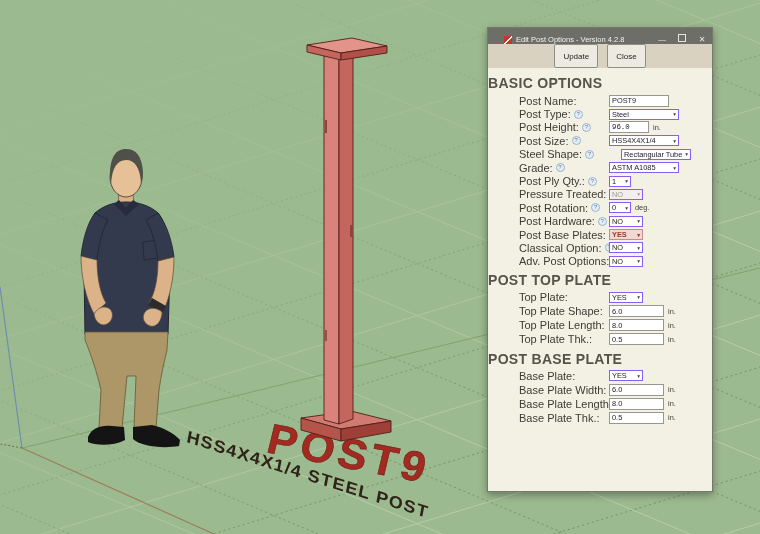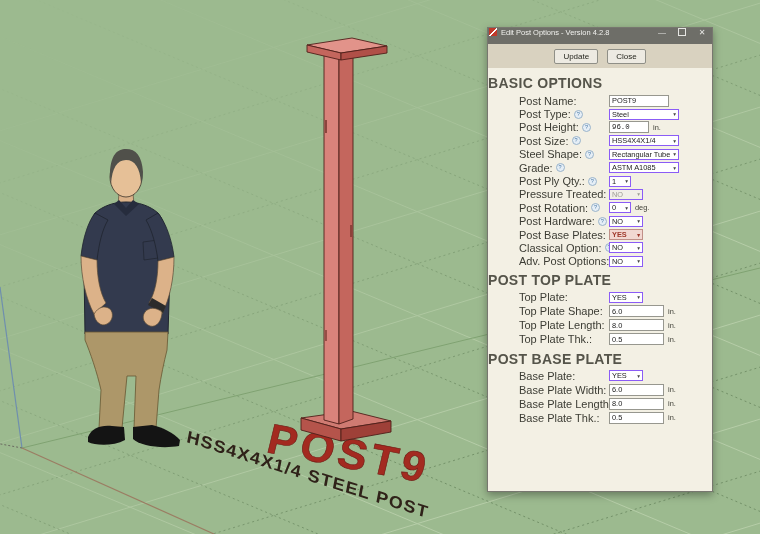--- a/index.html
+++ b/index.html
@@ -8,28 +8,28 @@
   #scene{position:absolute;left:0;top:0;}
 
   
   .g-light{stroke:#b6cda8;stroke-width:1;fill:none;}
   .g-dark{stroke:#5f7e57;stroke-width:.9;stroke-dasharray:2 3;opacity:.75;fill:none;}
 
   
   #dlg{position:absolute;left:487px;top:27px;width:226px;height:465px;
        background:#f3f0e4;border:1px solid #77776f;box-sizing:border-box;
        box-shadow:0 3px 8px rgba(0,0,0,.35);font-size:8px;color:#3c3c34;}
-  #titlebar{height:16px;background:#6e6e68;display:flex;align-items:flex-start;
-            padding:0 0 0 1px;color:#f1f1ee;font-size:7.5px;}
+  #titlebar{height:16px;background:#6e6e68;display:flex;align-items:flex-end;
+            padding:0 0 0 16px;color:#f1f1ee;font-size:7.5px;}
   #appicon{width:8px;height:8px;margin-right:4px;flex:0 0 auto;
            background:linear-gradient(135deg,#c0392b 0 46%,#fff 46% 58%,#c0392b 58%);}
   #title{flex:1 1 auto;white-space:nowrap;overflow:hidden;}
   .wbtn{width:20px;text-align:center;font-size:8px;color:#e6e6e3;cursor:default;}
   .wbox{display:inline-block;width:6px;height:6px;border:1px solid #e6e6e3;}
-  #btnband{height:24px;background:#d9d2c0;display:flex;align-items:center;
+  #btnband{height:24px;background:#d9d2c0;display:flex;
            justify-content:center;gap:9px;}
   .pbtn{font-size:8px;padding:2px 8px;background:#edeae2;border:1px solid #8f8f87;
         border-radius:2px;color:#26261f;font-family:inherit;}
   #dlgbody{position:relative;height:425px;overflow:hidden;}
   .sect-title{text-align:left;font-weight:bold;font-size:14px;color:#55544a;
               height:10px;line-height:10px;letter-spacing:.3px;}
   .sect-rows{padding-left:31px;}
   .row{display:flex;align-items:center;}
   .row.basic{height:13.4px;}
   .row.plate{height:14px;}
@@ -206,21 +206,21 @@
             <span class="sel" style="width: 70px;">
               <span>HSS4X4X1/4</span>
               <span class="arr">▾</span>
             </span>
           </div>
           <div class="row basic">
             <span class="lblwrap">
               <span class="lbl">Steel Shape:</span>
               <span class="help">?</span>
             </span>
-            <span class="sel" style="width: 70px;">
+            <span class="sel" style="width: 70px; margin-left: 12px;">
               <span>Rectangular Tube</span>
               <span class="arr">▾</span>
             </span>
           </div>
           <div class="row basic">
             <span class="lblwrap">
               <span class="lbl">Grade:</span>
               <span class="help">?</span>
             </span>
             <span class="sel" style="width: 70px;">

